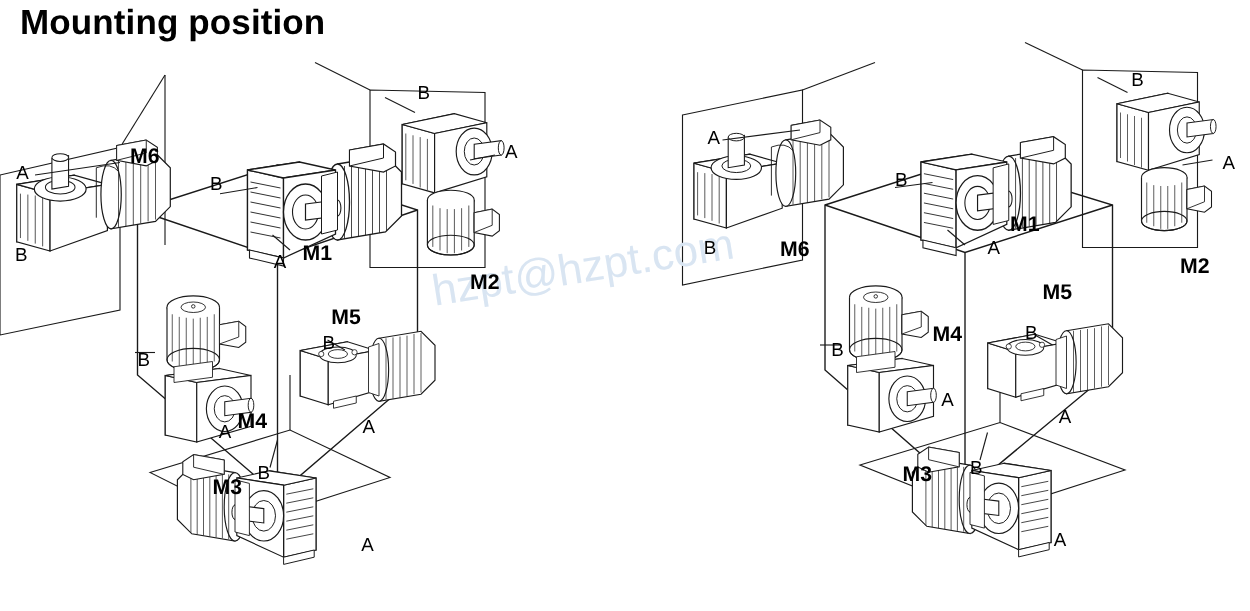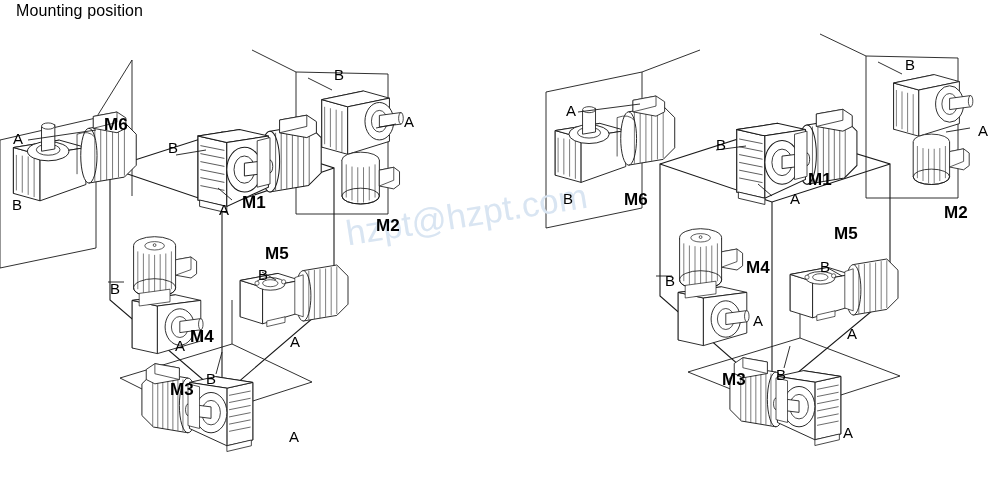--- a/index.html
+++ b/index.html
@@ -6,22 +6,22 @@
   body{
     width:1000px;height:489px;
     background:#ffffff;
     font-family:"Liberation Sans", sans-serif;
     overflow:hidden;
     position:relative;
   }
   #page-title{
     position:absolute;
     left:16px; top:2px;
-    font-size:16px;
-    font-weight:400;
+    font-size:28px;
+    font-weight:700;
     color:#000;
     letter-spacing:0.1px;
   }
   .diagram-canvas{
     position:absolute;
     left:0; top:0;
     width:1000px; height:489px;
   }
   .watermark{
     position:absolute;

